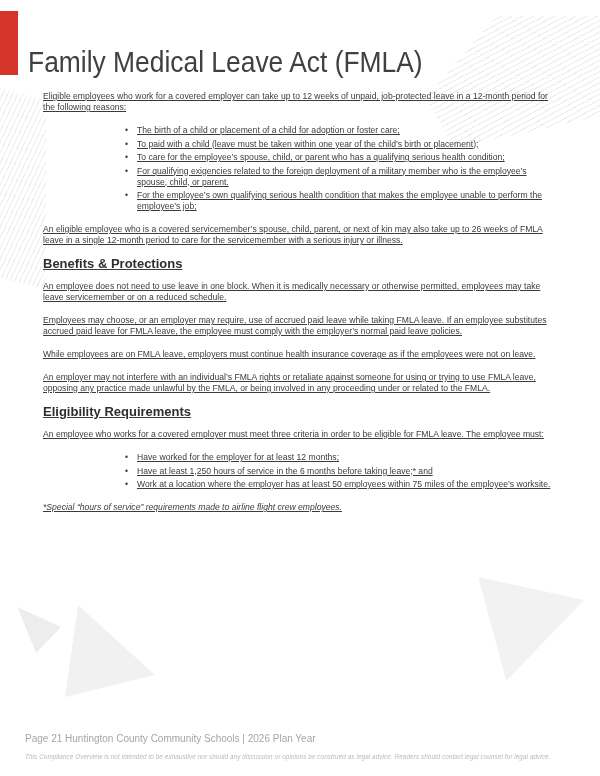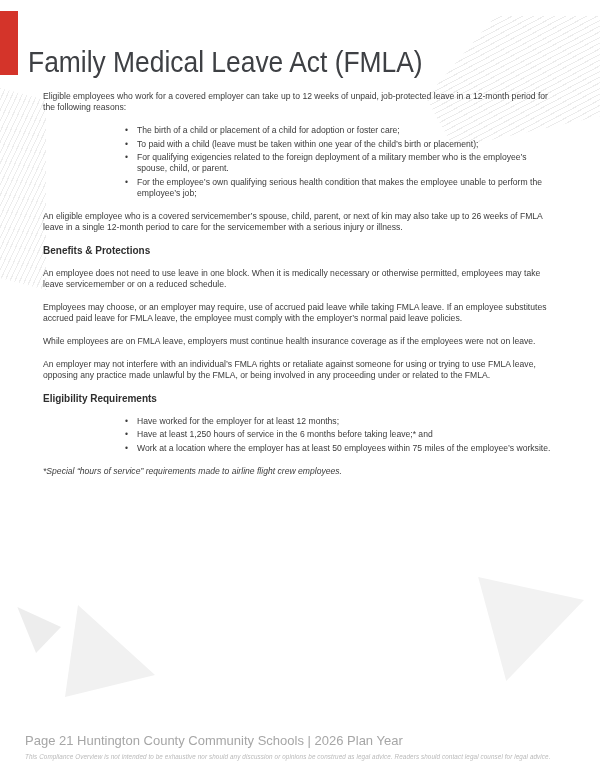--- a/index.html
+++ b/index.html
@@ -46,40 +46,40 @@
   .title{
     position:absolute;left:28px;top:24px;
     font-size:30px;line-height:36px;font-weight:400;
     color:#3e4044;white-space:nowrap;
     transform:scaleX(0.88);transform-origin:left center;
   }
 
   
   .content{
     position:absolute;left:43px;top:91px;width:514px;
-    font-size:8.6px;line-height:11px;color:#3b3b3b;
+    font-size:8.6px;line-height:11px;color:#3b3b3b;text-decoration:underline;
   }
   .content p{margin:0 0 12px;}
   .content h2{
-    font-size:10px;line-height:11px;color:#2e2e2e;
+    font-size:13px;line-height:11px;color:#2e2e2e;
     font-weight:bold;margin:0 0 12px;
   }
   .content ul{
     list-style:none;margin:1px 0 12px;padding:0 0 0 50px;
   }
   .content li{position:relative;margin-bottom:2.5px;margin-left:44px;}
   .content li::before{
     content:"\2022";position:absolute;left:-12px;top:0;color:#3b3b3b;
   }
   .footnote{font-style:italic;color:#3d3d3d;}
 
   
   .footer-line1{
     position:absolute;left:25px;top:733px;
-    font-size:13px;color:#a6a6a6;white-space:nowrap;
+    font-size:10px;color:#a6a6a6;white-space:nowrap;
   }
   .footer-disclaimer{
     position:absolute;left:25px;top:753px;width:570px;
     font-size:6.3px;font-style:italic;color:#b9b9b9;
     letter-spacing:0.1px;white-space:nowrap;
   }
 </style>
 </head>
 <body>
 
@@ -94,35 +94,37 @@
 
   <h1 class="title">Family Medical Leave Act (FMLA)</h1>
 
   <div class="content">
 
     <p>Eligible employees who work for a covered employer can take up to 12 weeks of unpaid, job-protected leave in a 12-month period for the following reasons:</p>
 
     <ul>
       <li>The birth of a child or placement of a child for adoption or foster care;</li>
       <li>To paid with a child (leave must be taken within one year of the child’s birth or placement);</li>
+      <li>To care for the employee’s spouse, child, or parent who has a qualifying serious health condition;</li>
       <li>For qualifying exigencies related to the foreign deployment of a military member who is the employee’s spouse, child, or parent.</li>
       <li>For the employee’s own qualifying serious health condition that makes the employee unable to perform the employee’s job;</li>
     </ul>
 
     <p>An eligible employee who is a covered servicemember’s spouse, child, parent, or next of kin may also take up to 26 weeks of FMLA leave in a single 12-month period to care for the servicemember with a serious injury or illness.</p>
 
     <h2>Benefits &amp; Protections</h2>
 
     <p>An employee does not need to use leave in one block. When it is medically necessary or otherwise permitted, employees may take leave servicemember or on a reduced schedule.</p>
     <p>Employees may choose, or an employer may require, use of accrued paid leave while taking FMLA leave. If an employee substitutes accrued paid leave for FMLA leave, the employee must comply with the employer’s normal paid leave policies.</p>
     <p>While employees are on FMLA leave, employers must continue health insurance coverage as if the employees were not on leave.</p>
     <p>An employer may not interfere with an individual’s FMLA rights or retaliate against someone for using or trying to use FMLA leave, opposing any practice made unlawful by the FMLA, or being involved in any proceeding under or related to the FMLA.</p>
 
     <h2>Eligibility Requirements</h2>
 
+    <p>An employee who works for a covered employer must meet three criteria in order to be eligible for FMLA leave. The employee must:</p>
 
     <ul>
       <li>Have worked for the employer for at least 12 months;</li>
       <li>Have at least 1,250 hours of service in the 6 months before taking leave;* and</li>
       <li>Work at a location where the employer has at least 50 employees within 75 miles of the employee’s worksite.</li>
     </ul>
 
     <p class="footnote">*Special “hours of service” requirements made to airline flight crew employees.</p>
 
   </div>

